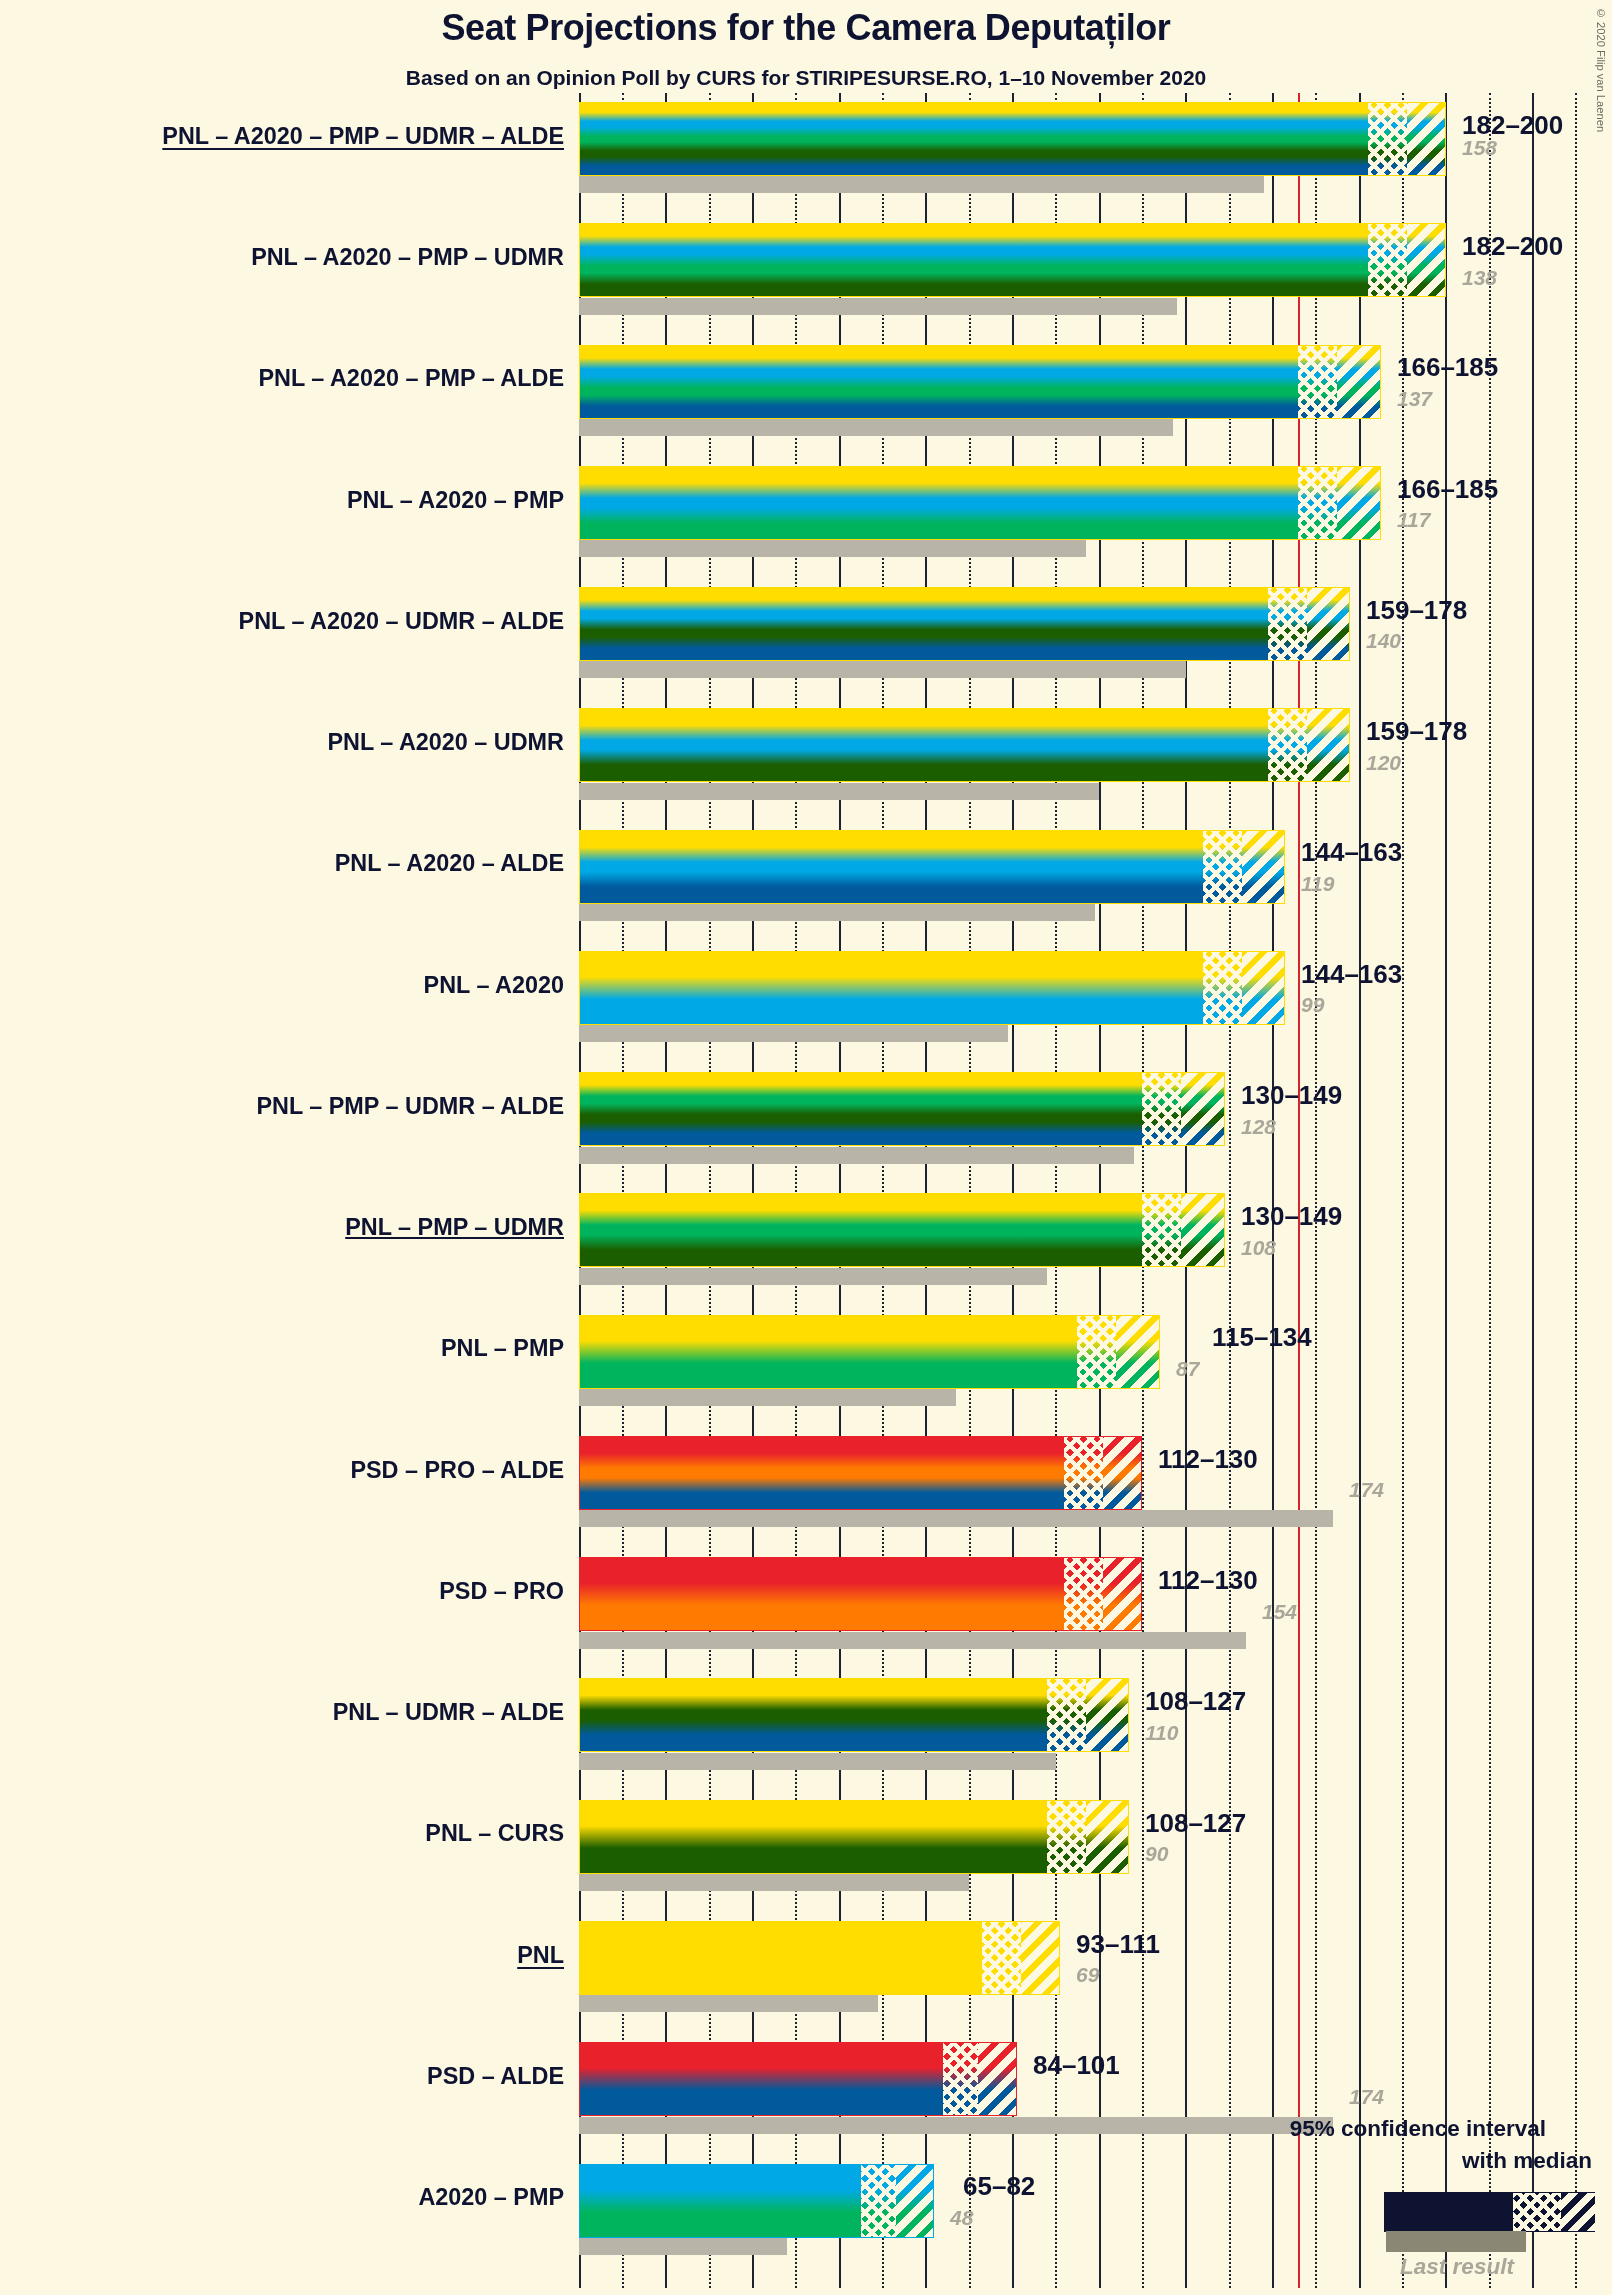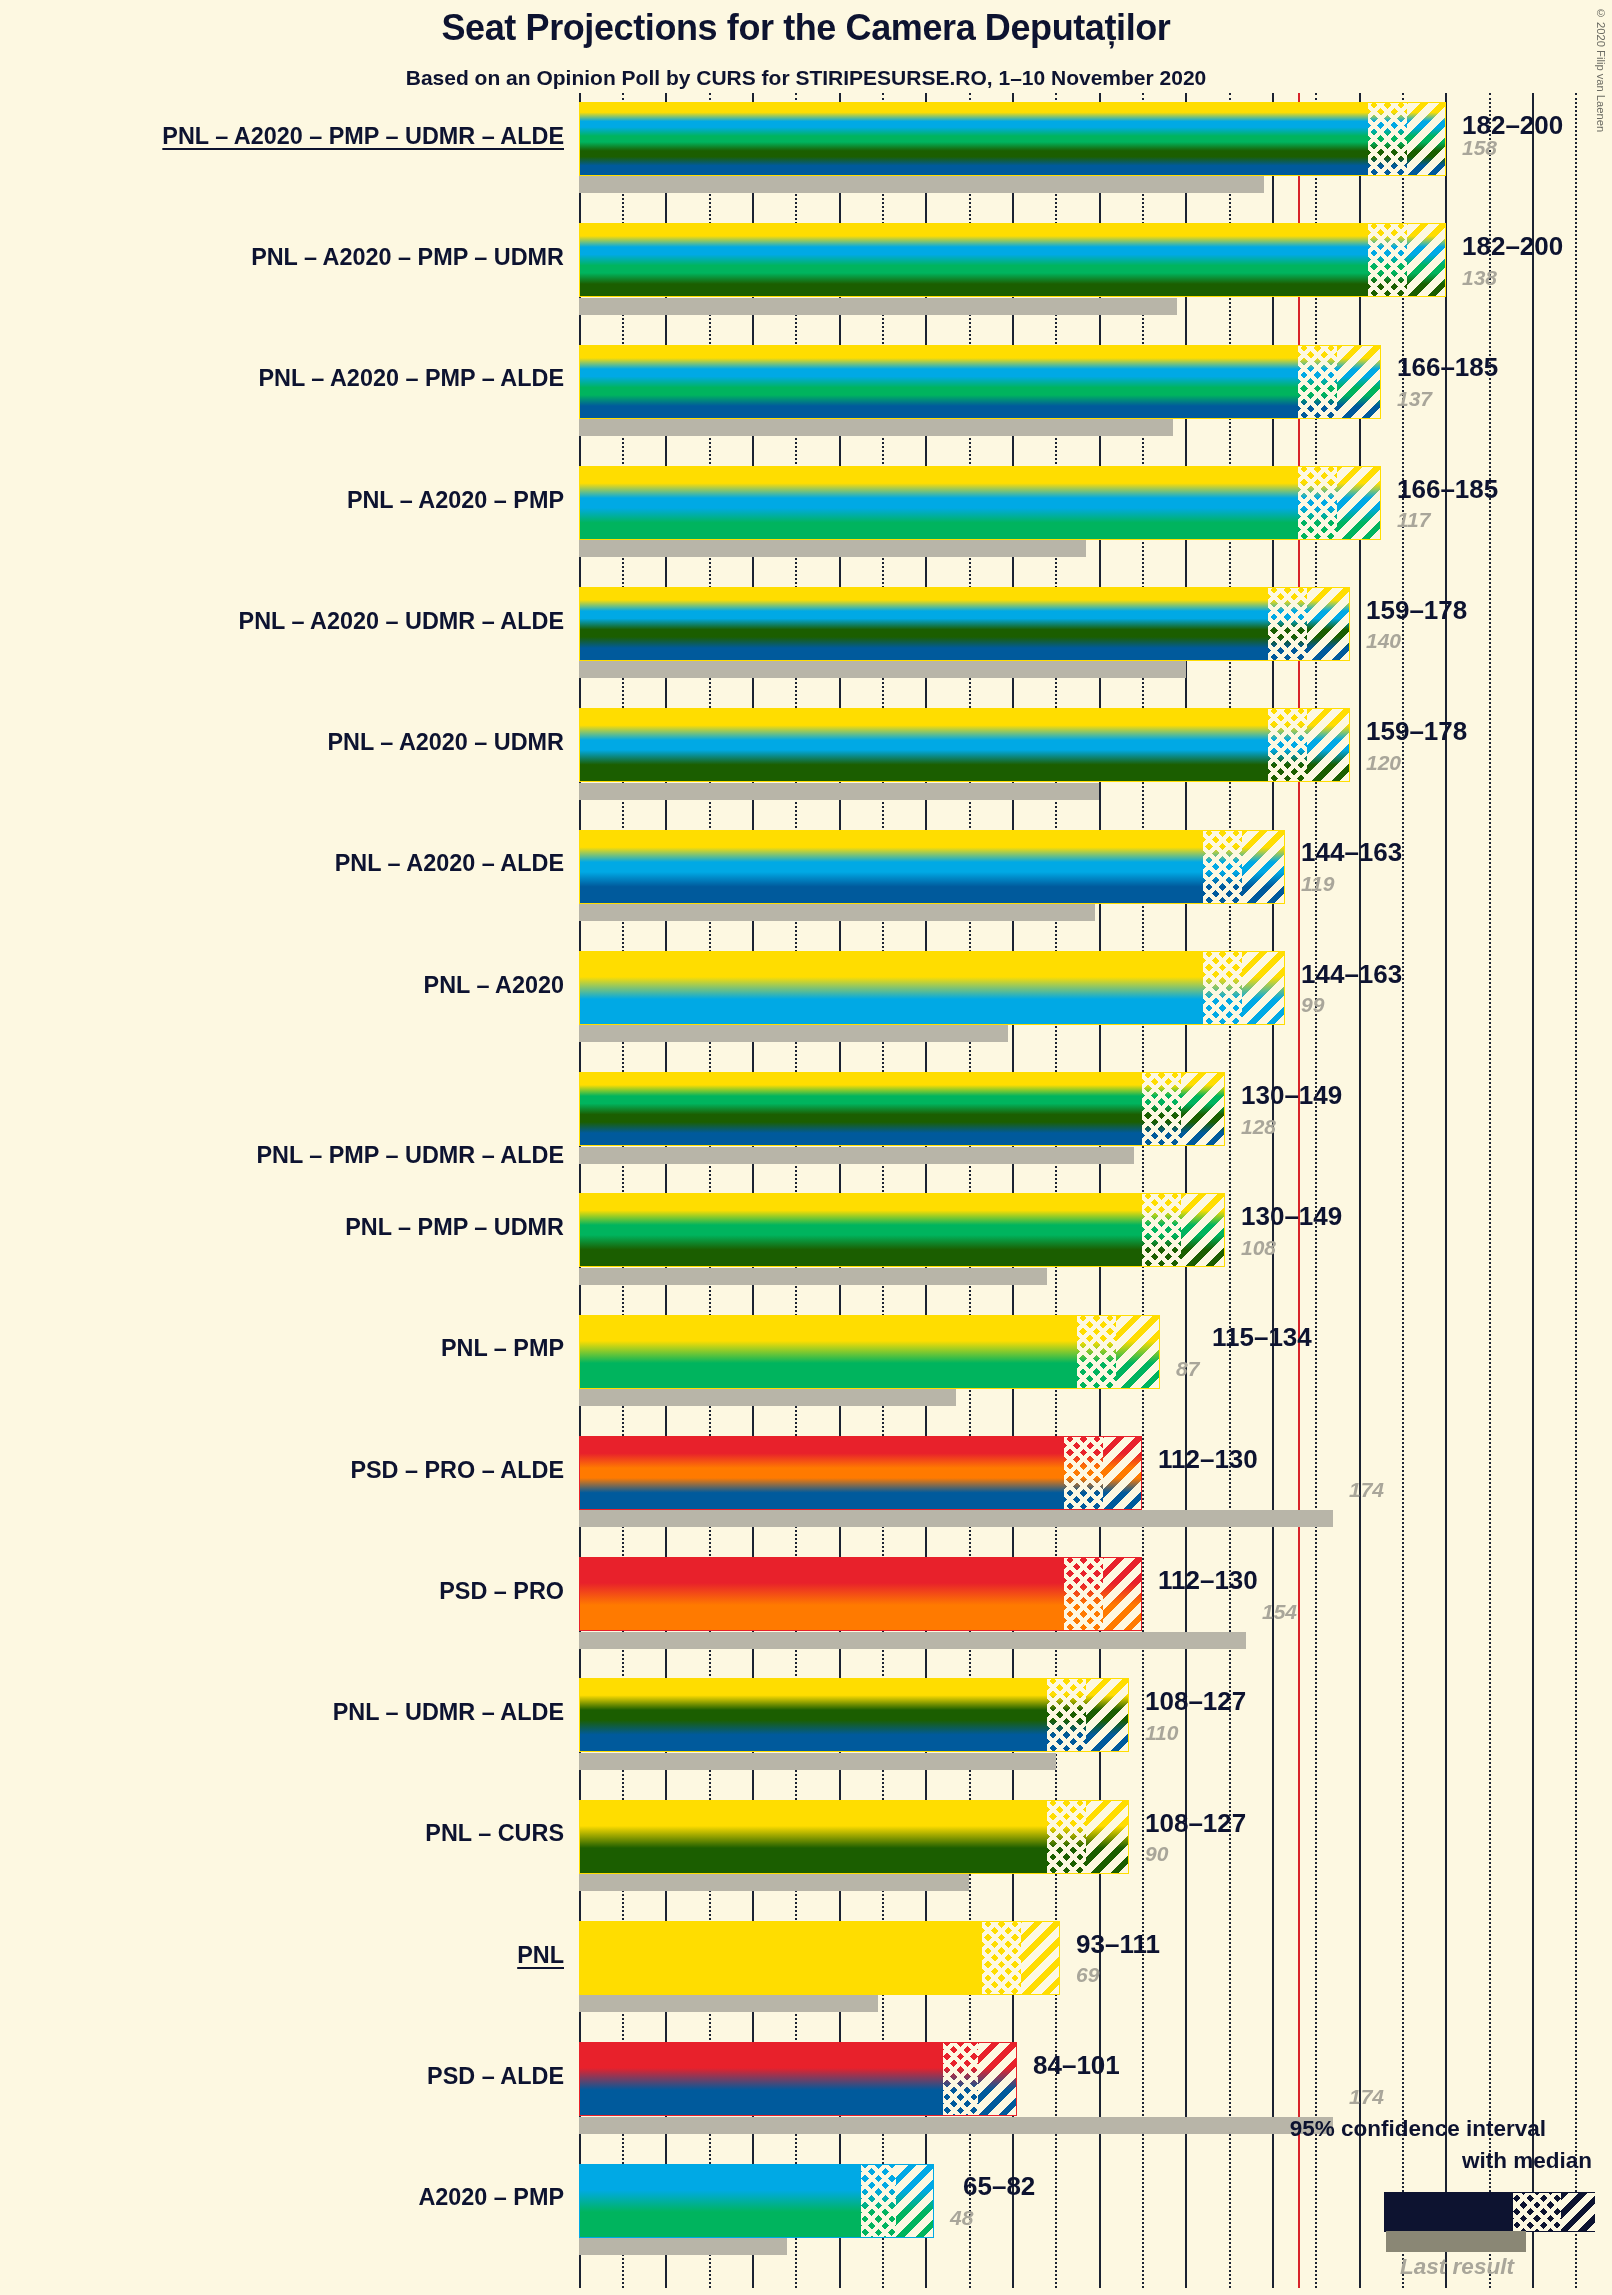--- a/index.html
+++ b/index.html
@@ -174,30 +174,30 @@
     <div class="lastlabel" style="left: 1301px; top: 872px;">119</div>
     <div class="rowlabel" style="top: 972px; right: 1048px;">PNL – A2020</div>
     <div class="lastbar" style="top: 1025px; width: 429px;"></div>
     <div class="cibar" style="top: 951px; width: 706px; background: linear-gradient(rgb(255, 221, 0) 15%, rgb(255, 221, 0) 35%, rgb(0, 169, 229) 65%, rgb(0, 169, 229) 85%);">
       <div class="hatchlo" style="left: 624px; width: 39px; background: repeating-linear-gradient(45deg, rgb(253, 248, 225) 0px, rgb(253, 248, 225) 4.3px, transparent 4.3px, transparent 9.5px), repeating-linear-gradient(-45deg, rgb(253, 248, 225) 0px, rgb(253, 248, 225) 4.3px, transparent 4.3px, transparent 9.5px);"></div>
       <div class="hatchhi" style="left: 663px; width: 43px; background: repeating-linear-gradient(-45deg, rgb(253, 248, 225) 0px, rgb(253, 248, 225) 7.8px, transparent 7.8px, transparent 14px);"></div>
       <div class="ciborder" style="left: 0px; width: 706px; border: 1.7px solid rgb(255, 221, 0);"></div>
     </div>
     <div class="cilabel" style="left: 1301px; top: 959px;">144–163</div>
     <div class="lastlabel" style="left: 1301px; top: 993px;">99</div>
-    <div class="rowlabel" style="top: 1142px; right: 1048px;">PNL – PMP – UDMR – ALDE</div>
+    <div class="rowlabel" style="top: 1093px; right: 1048px;">PNL – PMP – UDMR – ALDE</div>
     <div class="lastbar" style="top: 1147px; width: 555px;"></div>
     <div class="cibar" style="top: 1072px; width: 646px; background: linear-gradient(rgb(255, 221, 0) 7.5%, rgb(255, 221, 0) 17.5%, rgb(0, 180, 94) 32.5%, rgb(0, 180, 94) 42.5%, rgb(27, 94, 0) 57.5%, rgb(27, 94, 0) 67.5%, rgb(0, 90, 156) 82.5%, rgb(0, 90, 156) 92.5%);">
       <div class="hatchlo" style="left: 563px; width: 39px; background: repeating-linear-gradient(45deg, rgb(253, 248, 225) 0px, rgb(253, 248, 225) 4.3px, transparent 4.3px, transparent 9.5px), repeating-linear-gradient(-45deg, rgb(253, 248, 225) 0px, rgb(253, 248, 225) 4.3px, transparent 4.3px, transparent 9.5px);"></div>
       <div class="hatchhi" style="left: 602px; width: 43px; background: repeating-linear-gradient(-45deg, rgb(253, 248, 225) 0px, rgb(253, 248, 225) 7.8px, transparent 7.8px, transparent 14px);"></div>
       <div class="ciborder" style="left: 0px; width: 646px; border: 1.7px solid rgb(255, 221, 0);"></div>
     </div>
     <div class="cilabel" style="left: 1241px; top: 1080px;">130–149</div>
     <div class="lastlabel" style="left: 1241px; top: 1115px;">128</div>
-    <div class="rowlabel" style="top: 1214px; right: 1048px;">PNL – PMP – UDMR</div>
+    <div class="rowlabel" style="top: 1214px; right: 1048px; text-decoration: underline;">PNL – PMP – UDMR</div>
     <div class="lastbar" style="top: 1268px; width: 468px;"></div>
     <div class="cibar" style="top: 1193px; width: 646px; background: linear-gradient(rgb(255, 221, 0) 10%, rgb(255, 221, 0) 23.33%, rgb(0, 180, 94) 43.33%, rgb(0, 180, 94) 56.67%, rgb(27, 94, 0) 76.67%, rgb(27, 94, 0) 90%);">
       <div class="hatchlo" style="left: 563px; width: 39px; background: repeating-linear-gradient(45deg, rgb(253, 248, 225) 0px, rgb(253, 248, 225) 4.3px, transparent 4.3px, transparent 9.5px), repeating-linear-gradient(-45deg, rgb(253, 248, 225) 0px, rgb(253, 248, 225) 4.3px, transparent 4.3px, transparent 9.5px);"></div>
       <div class="hatchhi" style="left: 602px; width: 43px; background: repeating-linear-gradient(-45deg, rgb(253, 248, 225) 0px, rgb(253, 248, 225) 7.8px, transparent 7.8px, transparent 14px);"></div>
       <div class="ciborder" style="left: 0px; width: 646px; border: 1.7px solid rgb(255, 221, 0);"></div>
     </div>
     <div class="cilabel" style="left: 1241px; top: 1201px;">130–149</div>
     <div class="lastlabel" style="left: 1241px; top: 1236px;">108</div>
     <div class="rowlabel" style="top: 1335px; right: 1048px;">PNL – PMP</div>
     <div class="lastbar" style="top: 1389px; width: 377px;"></div>

